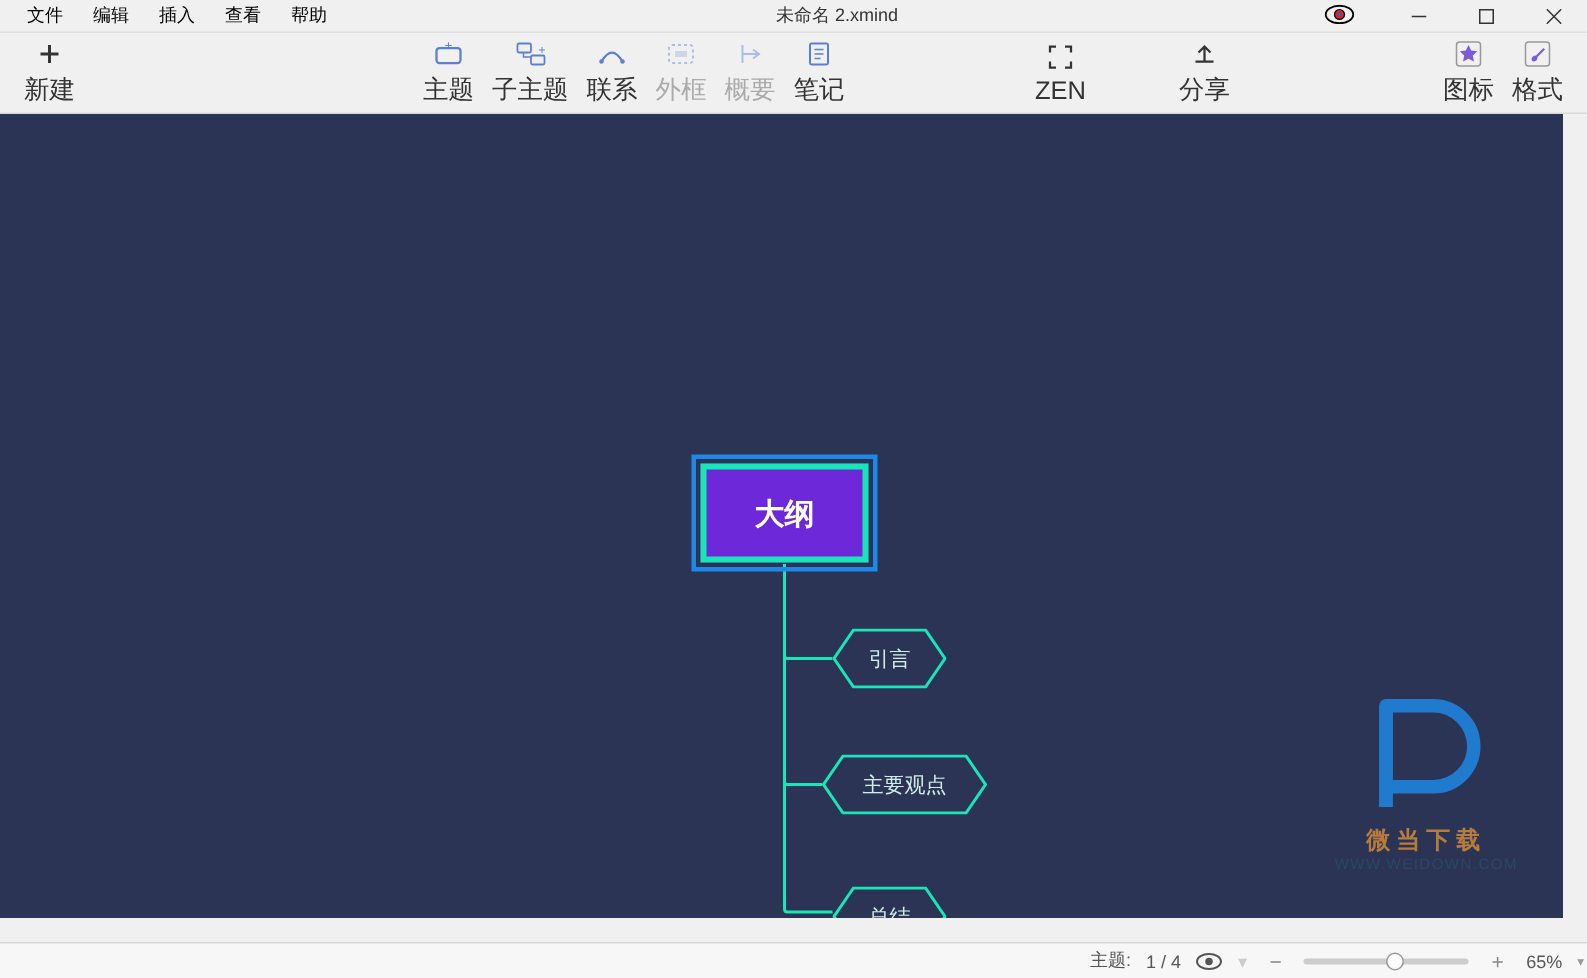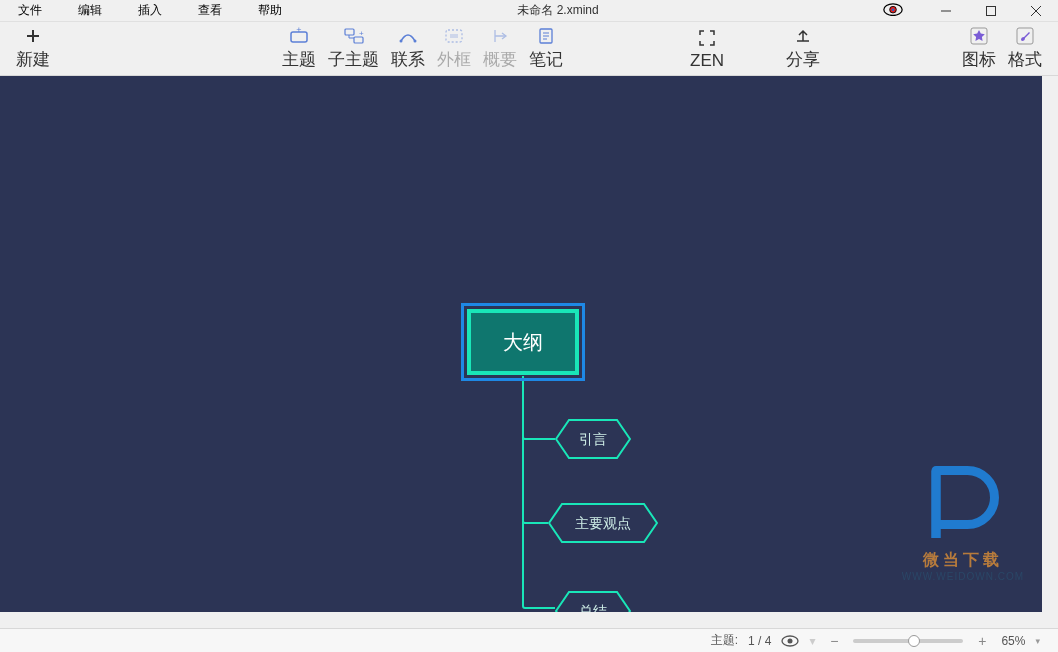--- a/index.html
+++ b/index.html
@@ -14,21 +14,21 @@
   overflow: hidden;
 }
 .titlebar {
   height: 22px;
   background: #f0f0f0;
   display: flex;
   align-items: center;
   position: relative;
   border-bottom: 1px solid #e0e0e0;
 }
-.menu { display: flex; gap: 16px; padding-left: 8px; }
+.menu { display: flex; gap: 0; padding-left: 8px; }
 .menu-item { padding: 3px 10px; cursor: pointer; }
 .title-center {
   position: absolute;
   left: 50%;
   transform: translateX(-50%);
   color: #333;
   margin-left: 29px;
 }
 .title-right {
   margin-left: auto;
@@ -85,59 +85,59 @@
   left: 0; right: 16px; bottom: 0; height: 16px;
   background: #f0f0f0;
 }
 .scroll-corner { position: absolute; right:0; bottom:0; width:16px; height:16px; background:#f0f0f0; }
 
 
 .root-node {
   position: absolute;
   left: 467px; top: 233px;
   width: 112px; height: 66px;
-  background: #0f766e;
+  background: #6d28d9;
   border: 4px solid #19e6b8;
   outline: 3px solid #1e88e5;
   outline-offset: 3px;
   color: #fff;
   font-size: 20px;
-  font-weight: normal;
+  font-weight: bold;
   display: flex;
   align-items: center;
   justify-content: center;
 }
 .hex-svg { position:absolute; }
 
 .statusbar {
   height: 24px;
   background: #f7f7f7;
   border-top: 1px solid #d8d8d8;
   display: flex;
   align-items: center;
   justify-content: flex-end;
-  padding: 0 18px;
+  padding: 0 2px;
   gap: 10px;
   font-size: 12px;
   color: #555;
 }
 .zoom-slider {
   width: 110px; height: 4px; background: #ccc; border-radius: 2px; position: relative;
 }
 .zoom-thumb {
   position: absolute; top: -4px; left: 55px;
   width: 12px; height: 12px; border-radius: 50%;
   background: #fff; border: 1px solid #999;
 }
 .zoom-btn { width:18px; text-align:center; cursor:pointer; color:#888; font-size:14px; }
 .eye2 { display:inline-flex; align-items:center; }
 
 .watermark {
   position: absolute;
-  right: 18px; bottom: 30px;
+  right: 30px; bottom: 30px;
   text-align: center;
   opacity: 0.85;
   pointer-events: none;
 }
 .watermark svg { width: 90px; height: 90px; }
 .watermark-text1 { color: #d08838; font-size: 16px; font-weight: bold; letter-spacing: 4px; }
 .watermark-text2 { color: #2a4a6a; font-size: 10px; letter-spacing: 1px; }
 </style>
 </head>
 <body>

